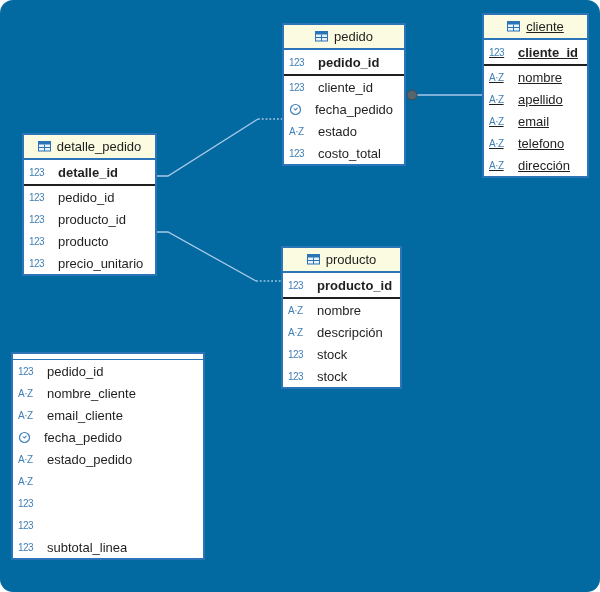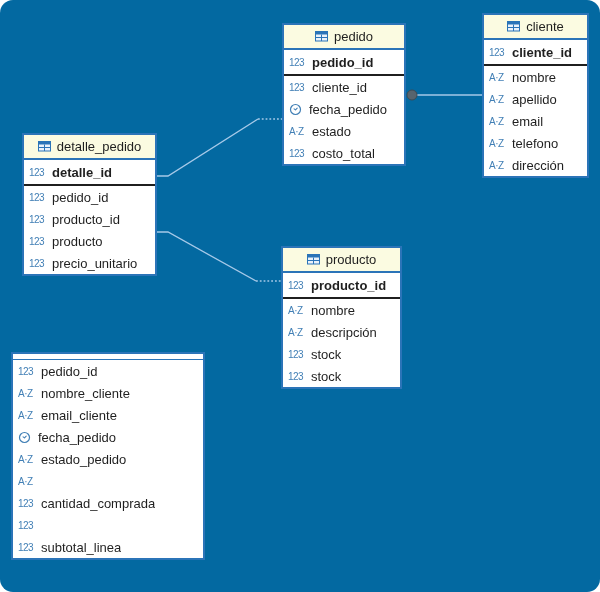--- a/index.html
+++ b/index.html
@@ -16,21 +16,21 @@
   body{font-family:"Liberation Sans",sans-serif;}
   .canvas{position:relative;width:600px;height:592px;background:#0369a1;overflow:hidden;border-radius:13px;}
   .rel-layer{position:absolute;left:0;top:0;z-index:0;}
   .entity{position:absolute;z-index:1;background:#fff;border:2px solid var(--border);
           box-sizing:border-box;color:var(--text);}
   .entity-header{background:var(--header-bg);border-bottom:2px solid var(--border);
           height:23px;display:flex;align-items:center;justify-content:center;gap:5px;
           font-size:13px;white-space:nowrap;}
   .pk-section{border-bottom:2px solid var(--pk-divider);padding:1px 0;}
   .empty-pk{height:5px;border-bottom:1px solid var(--border);}
-  .col-row{height:22px;display:flex;align-items:center;gap:6px;padding:0 5px;
+  .col-row{height:22px;display:flex;align-items:center;gap:12px;padding:0 5px;
           font-size:13px;white-space:nowrap;}
   .col-row.pk .col-name{font-weight:bold;}
   .type-glyph{color:var(--type-icon);font-size:10px;letter-spacing:-0.5px;
           width:17px;flex:0 0 17px;text-align:left;}
   .type-svg{width:14px;flex:0 0 14px;display:flex;align-items:center;}
   .hdr-icon{display:flex;align-items:center;}
   .col-name{overflow:hidden;}
   polyline{fill:none;stroke:var(--line);stroke-width:1.3;}
   polyline.dashed{stroke-dasharray:1.8 2;}
   circle.dot{fill:var(--dot-fill);stroke:var(--dot-stroke);stroke-width:1;}
@@ -83,21 +83,21 @@
         </div>
         <div class="col-row">
           <span class="type-glyph">A·Z</span>
           <span class="col-name">estado</span>
         </div>
         <div class="col-row">
           <span class="type-glyph">123</span>
           <span class="col-name">costo_total</span>
         </div>
       </div>
-      <div class="entity" style="left: 482px; top: 13px; width: 107px;">
+      <div class="entity" style="left: 482px; top: 13px; width: 107px; text-decoration: underline;">
         <div class="entity-header">
           <span class="hdr-icon">
             <svg width="14" height="14" viewBox="0 0 14 14">
               <rect x="0.5" y="1.5" width="12" height="9.5" fill="#EAF2FB" stroke="var(--border)" stroke-width="1"></rect>
               <rect x="0.5" y="1.5" width="12" height="3" fill="var(--border)"></rect>
               <line x1="6.5" y1="4.5" x2="6.5" y2="11" stroke="var(--border)" stroke-width="1"></line>
               <line x1="0.5" y1="7.5" x2="12.5" y2="7.5" stroke="var(--border)" stroke-width="1"></line>
             </svg>
           </span>
           <span>cliente</span>
@@ -224,21 +224,20 @@
         </div>
         <div class="col-row">
           <span class="type-glyph">A·Z</span>
           <span class="col-name">estado_pedido</span>
         </div>
         <div class="col-row">
           <span class="type-glyph">A·Z</span>
         </div>
         <div class="col-row">
           <span class="type-glyph">123</span>
-          <span class="col-name">cantidad_comprada</span>
         </div>
         <div class="col-row">
           <span class="type-glyph">123</span>
         </div>
         <div class="col-row">
           <span class="type-glyph">123</span>
           <span class="col-name">subtotal_linea</span>
         </div>
       </div>
     </div>

